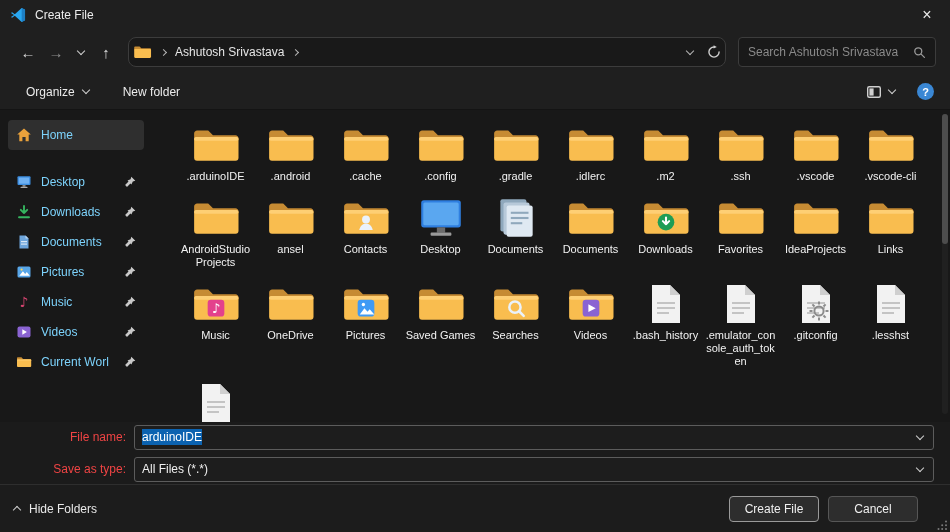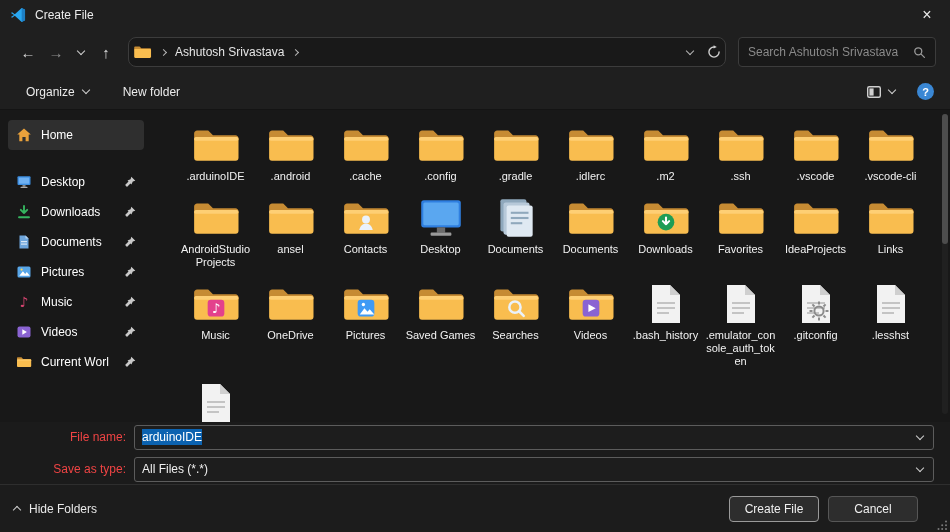--- a/index.html
+++ b/index.html
@@ -43,21 +43,21 @@
   .toolbar { height: 36px; background: #1f1f1f; display: flex; align-items: center; padding: 0 16px; border-bottom: 1px solid #141414; }
   .tool-btn { display: flex; align-items: center; gap: 8px; padding: 5px 10px; border-radius: 4px; color: #ececec; font-size: 12px; }
   .tool-right { margin-left: auto; display: flex; align-items: center; gap: 22px; }
   .view-btn { display: flex; align-items: center; gap: 7px; color: #cfcfcf; }
   .view-btn svg { width: 16px; height: 16px; display: block; }
   .help-btn { width: 17px; height: 17px; border-radius: 50%; background: #3a87d4; color: #fff; font-size: 11px; font-weight: bold; display: flex; align-items: center; justify-content: center; }
 
   
   .main { height: 312px; background: #181818; display: flex; position: relative; }
   .sidebar { width: 150px; padding: 10px 6px 0 8px; flex: none; }
-  .side-item { display: flex; align-items: center; gap: 9px; height: 30px; padding: 0 8px; border-radius: 4px; font-size: 12px; color: #ffffff; }
+  .side-item { display: flex; align-items: center; gap: 9px; height: 30px; padding: 0 8px; border-radius: 4px; font-size: 12px; color: #7dd3fc; }
   .side-item.selected { background: #2f2f2f; }
   .side-gap { height: 17px; }
   .side-icon svg { width: 16px; height: 16px; display: block; }
   .side-label { white-space: nowrap; overflow: hidden; }
   .pin { margin-left: auto; flex: none; }
   .pin svg { width: 12px; height: 12px; display: block; }
 
   .files { flex: 1; padding: 10px 0 0 28px; overflow: hidden; }
   .grid { display: grid; grid-template-columns: repeat(10, 75px); row-gap: 10px; }
   .file-item { width: 75px; display: flex; flex-direction: column; align-items: center; }

